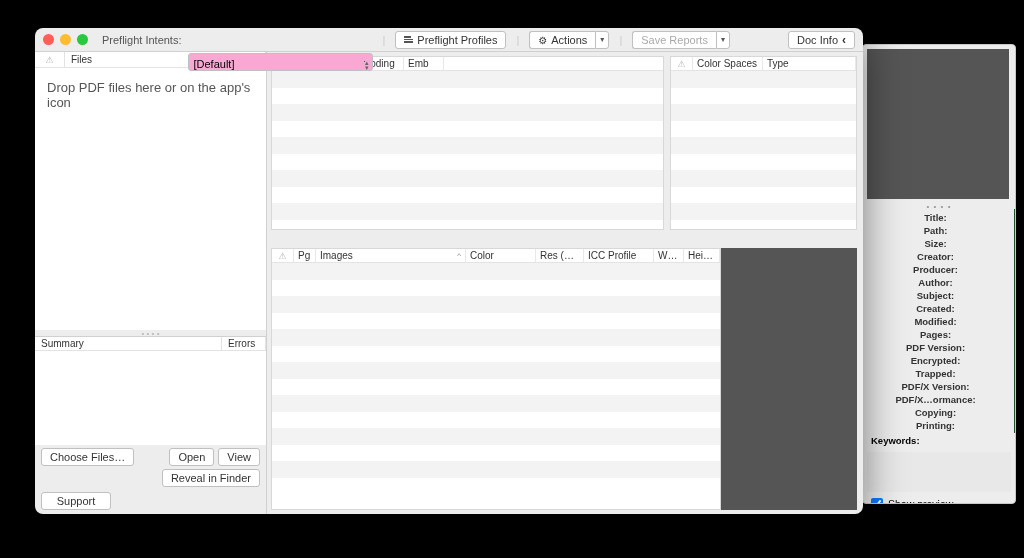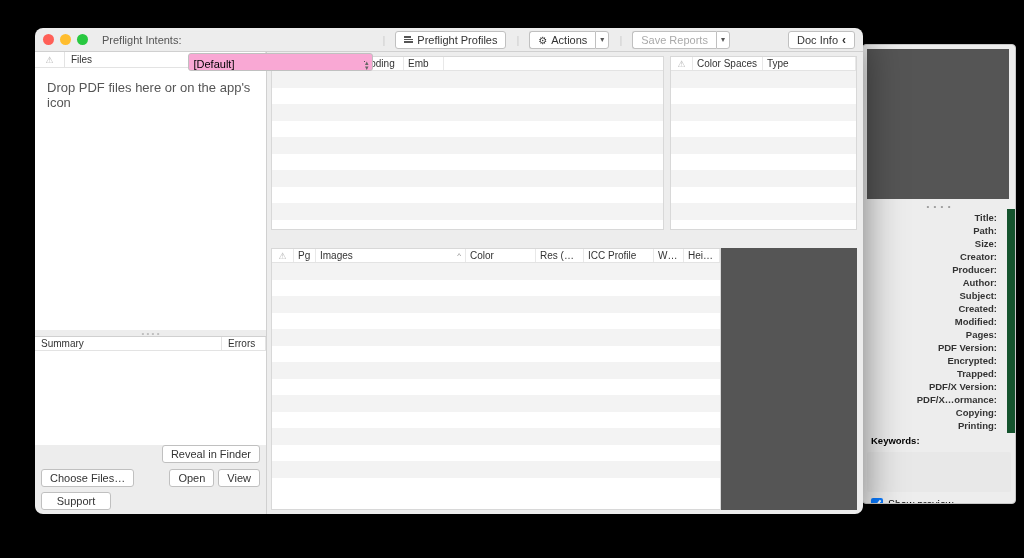--- a/index.html
+++ b/index.html
@@ -143,21 +143,21 @@
 .stripe:nth-child(even) { background:#fff; }
 .gutter { height:18px; }
 .images-row { display:grid; grid-template-columns: 450px 1fr; padding:0 6px 4px 4px; min-height:0; }
 .preview-box { background:#555; }
 .table-head .sort { font-size:8px; margin-left:auto; color:#888; }
 
 
 .side-window { background:#ededed; border:1px solid #c8c8c8; }
 .side-preview { height:150px; margin:4px 6px 4px 4px; background:#555; }
 .side-grip { height:6px; display:flex; justify-content:center; align-items:center; color:#999; font-size:8px; letter-spacing:1px; }
-.info-list { padding:2px 10px 2px 4px; display:flex; flex-direction:column; gap:0; overflow:auto; height:224px; border-right:8px solid #14532d;}
+.info-list { padding:2px 10px 2px 4px; display:flex; flex-direction:column; gap:0; overflow:auto; height:224px; border-right:1px solid #14532d;align-items:center;}
 .info-row { display:flex; justify-content:flex-end; font-size:9.5px; color:#333; text-align:right; line-height:13px; }
 .info-row b { font-weight:600; }
 .keywords-row { padding:2px 8px 6px; font-size:9.5px; font-weight:600; }
 .keywords-area { height:40px; background:#e8e8e8; margin:0 4px 4px; border-radius:2px; }
 .show-preview { display:flex; gap:5px; align-items:center; font-size:10.5px; padding:2px 8px; }
 .show-preview input { accent-color:#0a7aff; width:12px; height:12px; }
 
 .gear-icon::before { content:"\2699"; font-size:10px; }
 .list-icon { display:inline-flex; flex-direction:column; gap:1px; }
 .list-icon span { width:9px; height:1.5px; background:#555; }
@@ -290,28 +290,28 @@
       <div class="dropzone">
         <span>Drop PDF files here or on the app's icon</span>
       </div>
       <div style="height:6px; display:flex; justify-content:center; align-items:center; color:#bbb; font-size:8px;">• • • •</div>
       <div class="summary-pane">
         <div class="summary-header">
           <div class="col sum">Summary</div>
           <div class="col err">Errors</div>
         </div>
         <div class="summary-body"></div>
-        <div class="button-row" style="justify-content:flex-end; padding-top:0;">
-          <div class="btn">Reveal in Finder</div>
-        </div>
         <div class="button-row">
           <div class="btn">Choose Files…</div>
           <div class="spacer"></div>
           <div class="btn">Open</div>
           <div class="btn">View</div>
+        </div>
+        <div class="button-row" style="justify-content:flex-end; padding-top:0;">
+          <div class="btn">Reveal in Finder</div>
         </div>
         <div class="support-row">
           <div class="btn">Support</div>
         </div>
       </div>
     </div>
 
     <div class="right-col">
       <div class="tables-row">
 

